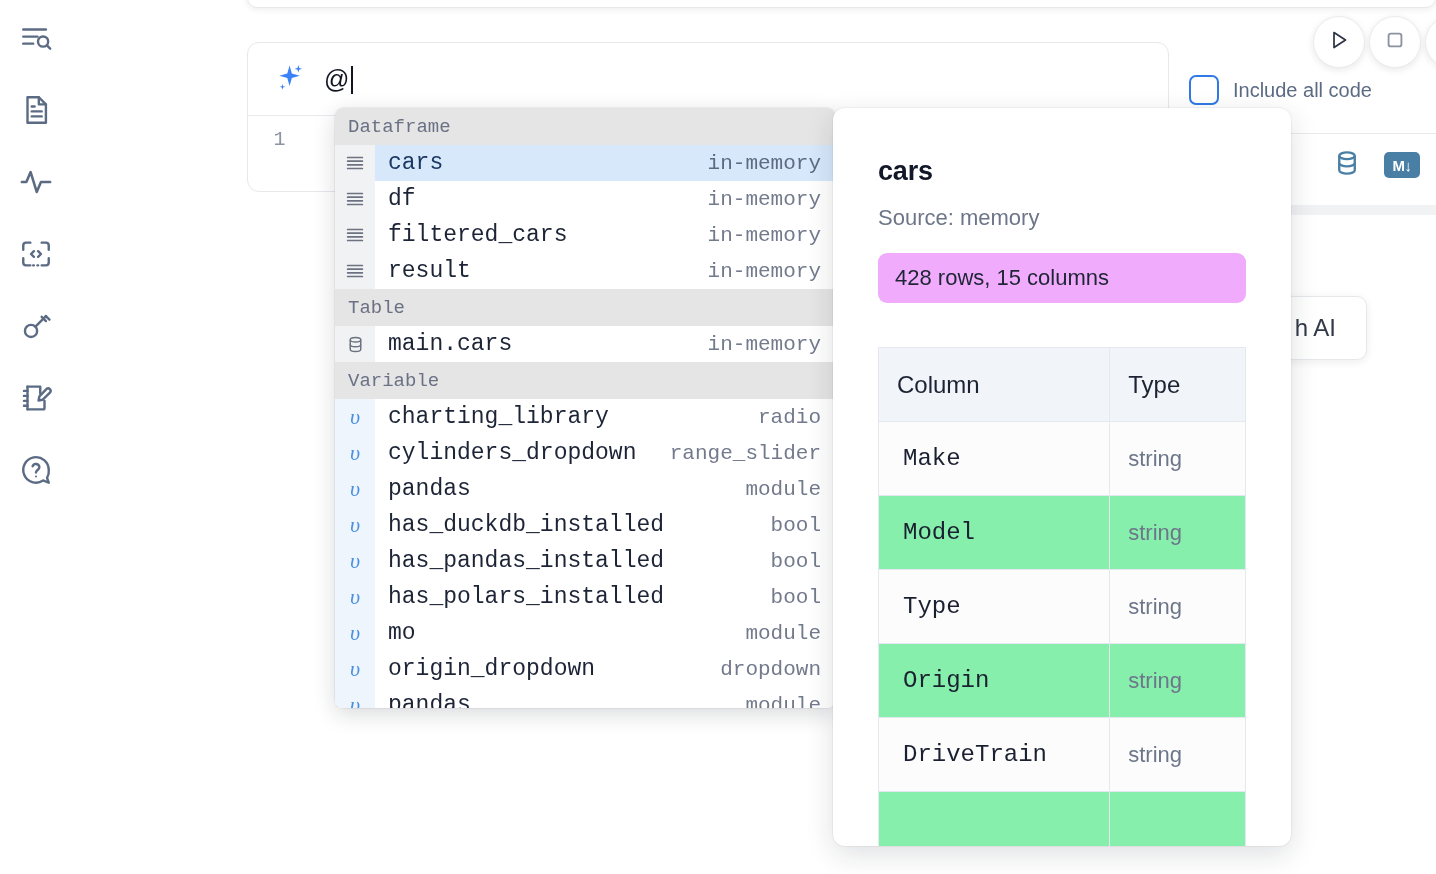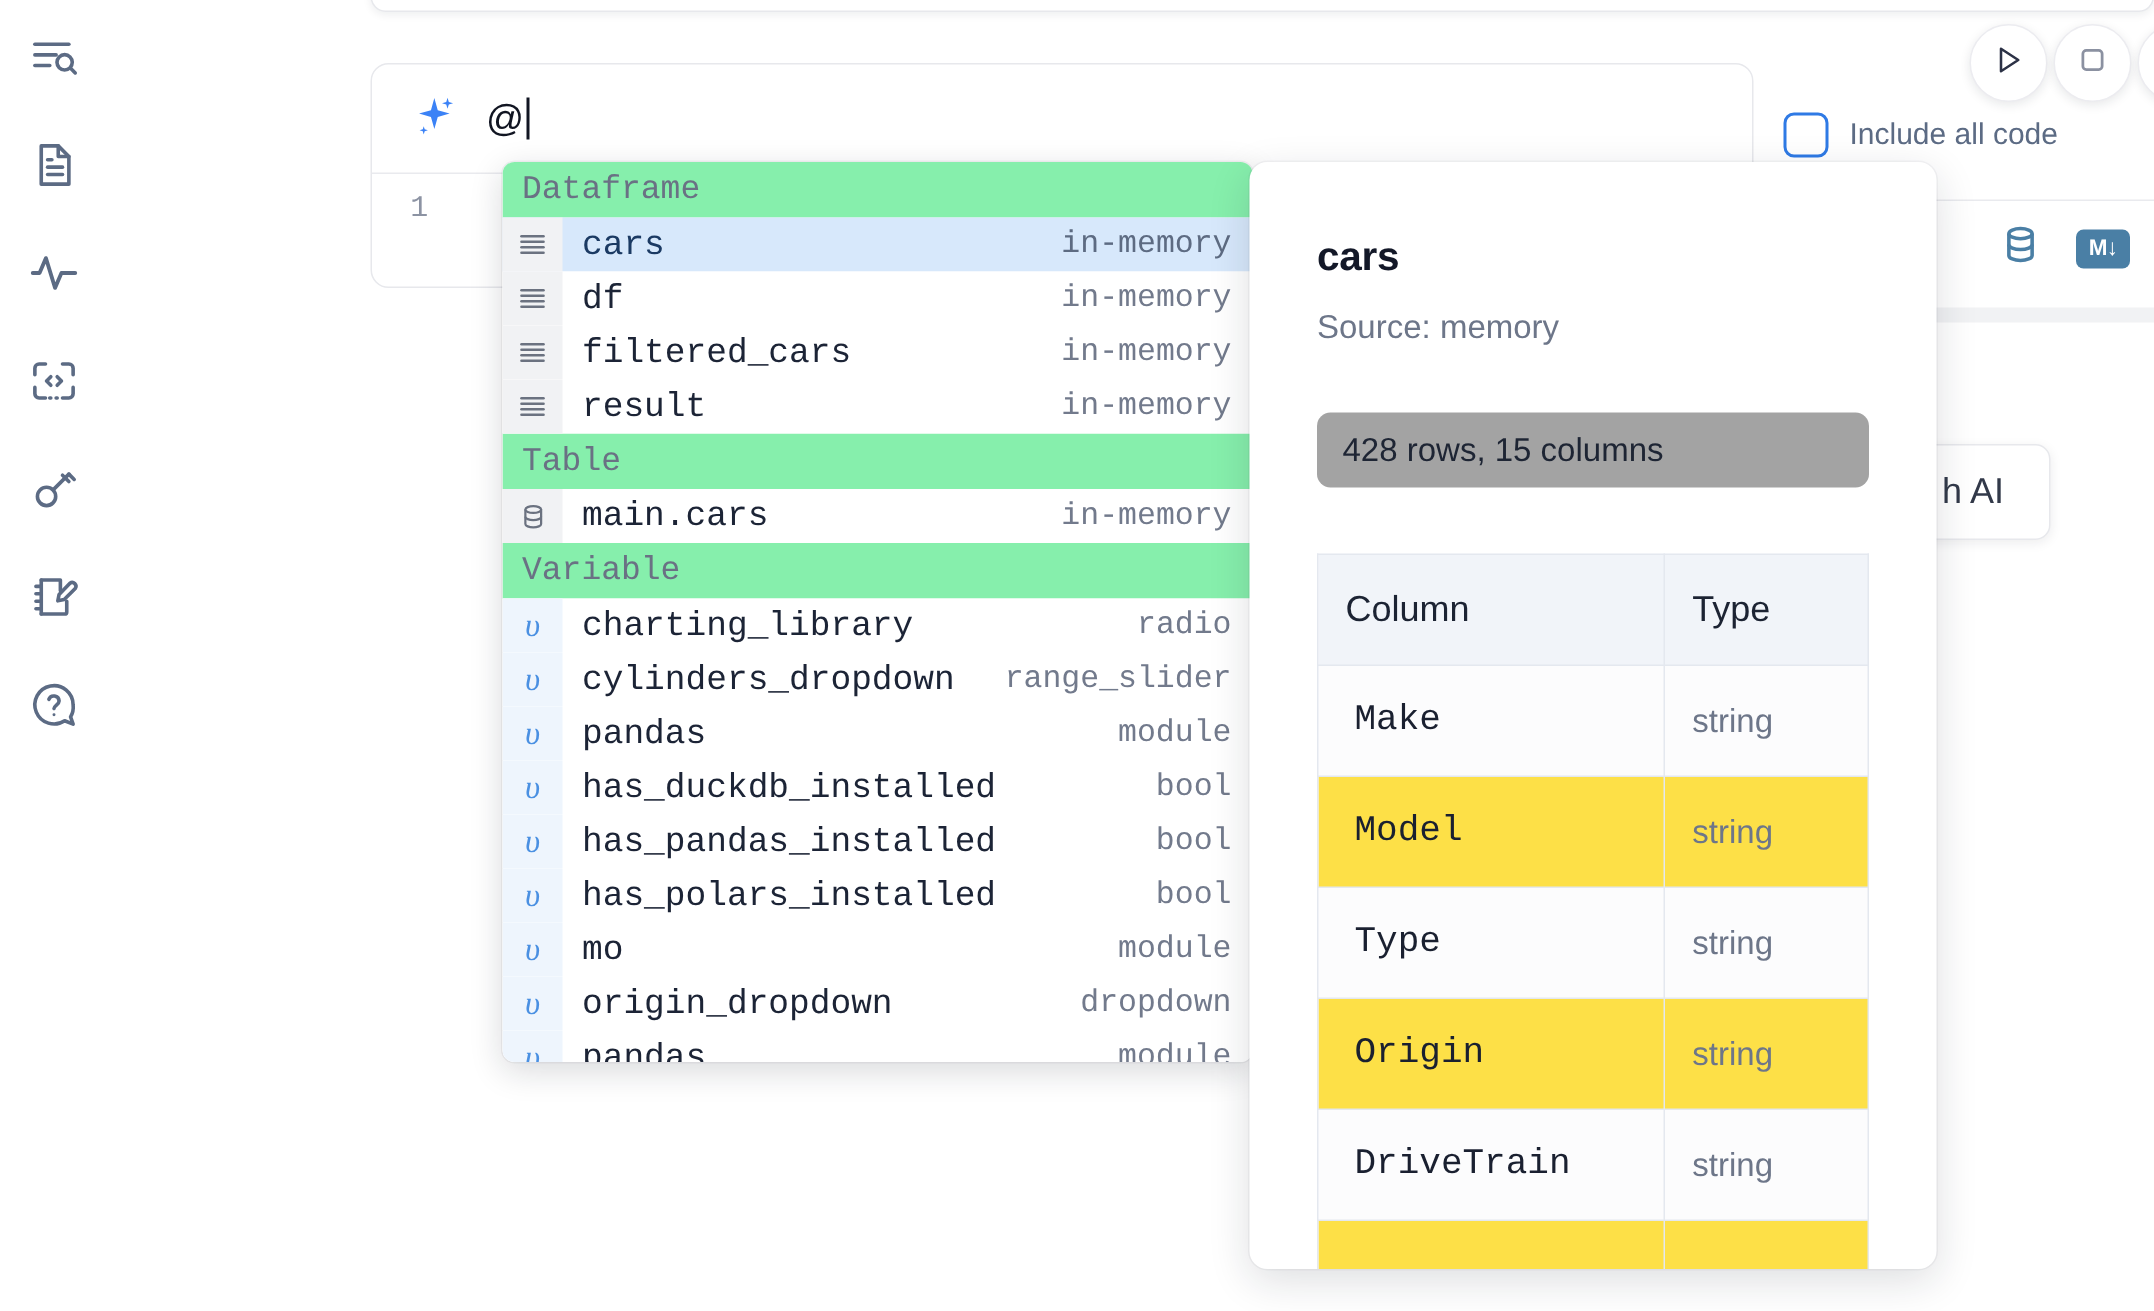--- a/index.html
+++ b/index.html
@@ -91,22 +91,22 @@
 
   
   .ac {
     position:absolute; left:335px; top:108px; width:500px; height:600px;
     background:#fff; border-radius:8px; overflow:hidden;
     box-shadow:0 6px 22px rgba(20,25,40,.16), 0 0 0 1px rgba(20,25,40,.05);
     font-family:"Liberation Mono", monospace;
     z-index:20;
   }
   .ac-group {
-    height:37px; background:#86efac; color:#6a7184;
-    font-size:22px; display:flex; align-items:center; padding-left:13px;
+    height:37px; background:#e5e5e5; color:#6a7184;
+    font-size:19px; display:flex; align-items:center; padding-left:13px;
   }
   .ac-item {
     height:36px; display:flex; align-items:center; position:relative; background:#fff;
   }
   .ac-icon {
     width:40px; height:36px; flex:0 0 40px; display:flex; align-items:center; justify-content:center;
     background:#f1f2f4; color:#6b7governo;
   }
   .ac-icon { color:#6b7280; }
   .ac-sec-var .ac-icon { background:#eef5fd; color:#4a90e2; font-style:italic;
@@ -123,35 +123,35 @@
   .doc {
     position:absolute; left:833px; top:108px; width:458px; height:738px;
     background:#fff; border-radius:12px; overflow:hidden;
     box-shadow:0 8px 28px rgba(20,25,40,.14), 0 0 0 1px rgba(20,25,40,.045);
     z-index:30;
   }
   .doc-inner { padding:48px 45px 0 45px; }
   .doc-title { font-size:27px; font-weight:700; color:#131828; letter-spacing:-.2px; }
   .doc-source { margin-top:18px; font-size:22px; color:#6d7689; }
   .doc-pill {
-    margin-top:44px; background:#a3a3a3; border-radius:9px;
+    margin-top:22px; background:#f0abfc; border-radius:9px;
     height:50px; display:flex; align-items:center; padding-left:17px;
     font-size:22px; color:#1e2534;
   }
   .doc-table { margin-top:44px; width:100%; border-collapse:collapse; table-layout:fixed; }
   .doc-table th, .doc-table td {
     border:1px solid #e4e8ef; text-align:left; height:74px; padding-left:18px; vertical-align:middle;
   }
   .doc-table th { background:#f1f4f9; font-weight:400; font-size:24px; color:#1c2333; }
   .doc-table th:first-child, .doc-table td:first-child { width:63%; }
   .doc-table td.col {
     font-family:"Liberation Mono", monospace; font-size:24px; color:#1a2030; background:#fcfcfd;padding-left:24px;
   }
   .doc-table td.typ { font-size:22px; color:#6d7689; background:#fcfcfd; }
-  .doc-table tr.alt td { background:#fde047; }
+  .doc-table tr.alt td { background:#86efac; }
 </style>
 </head>
 <body>
 
 <div id="root">
 
   <div class="rail">
     <div class="rail-btn" style="top:14px;">
       <span>
         <svg width="34" height="34" viewBox="0 0 24 24" fill="none" stroke="currentColor" stroke-width="1.7" stroke-linecap="round">

